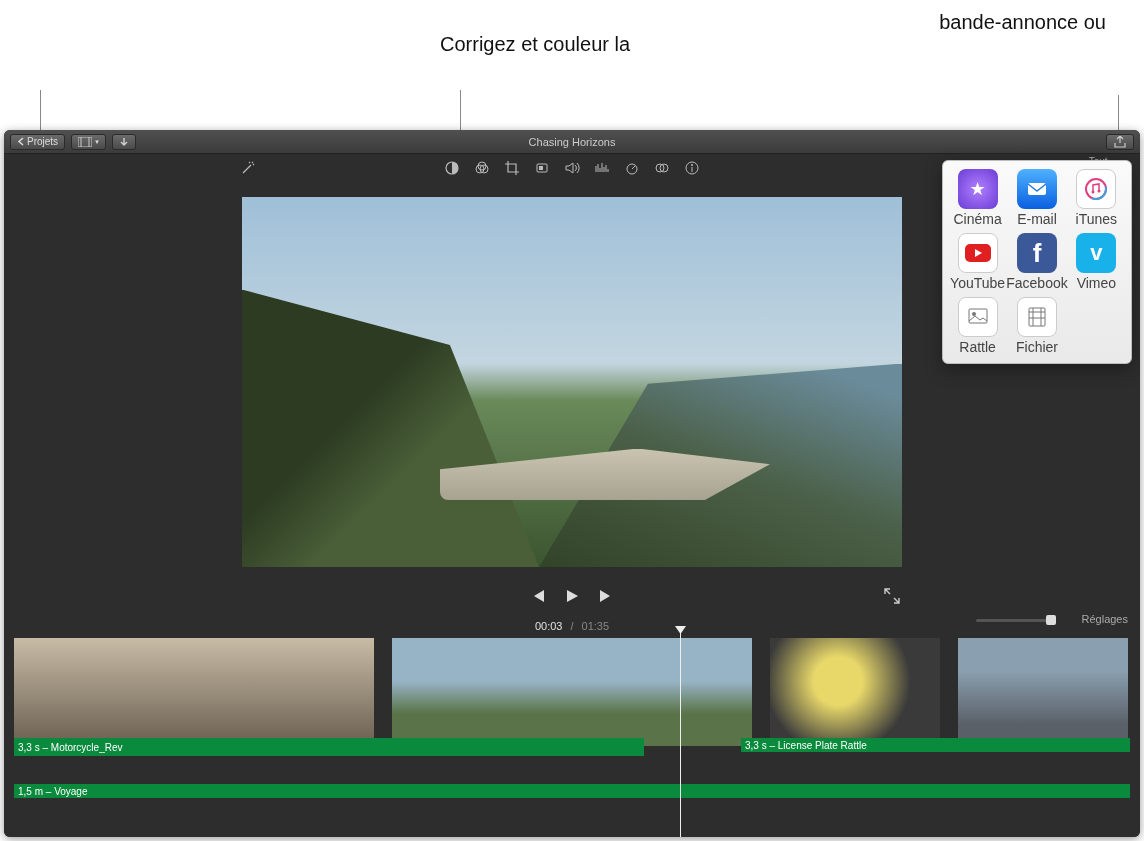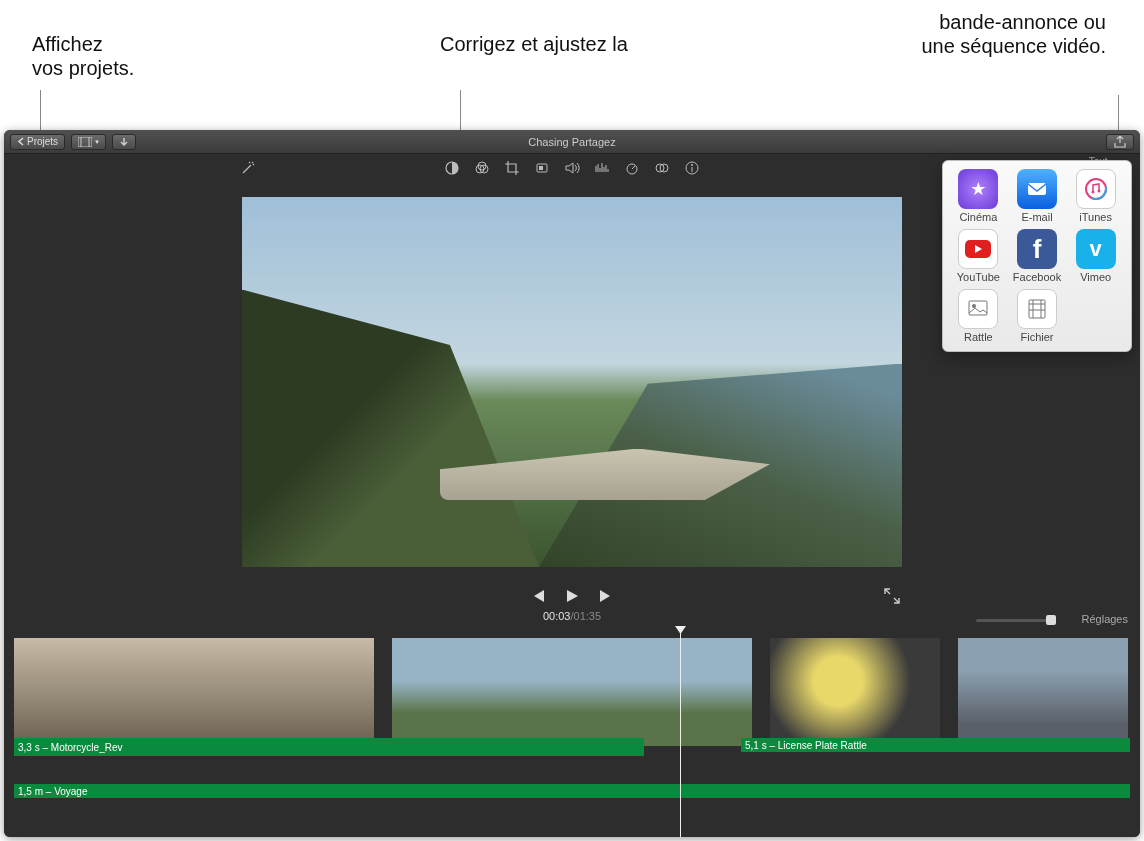--- a/index.html
+++ b/index.html
@@ -100,23 +100,23 @@
     justify-content:center;
     gap:18px;
     color:#ddd;
     position:relative;
   }
   .fs { position:absolute; right:240px; color:#ccc; }
 
   .timebar {
     height:22px;
     display:flex;
-    align-items:flex-start;
+    align-items:flex-end;
     justify-content:center;
-    gap:0;
+    gap:8px;
     font-size:11px;
     position:relative;
   }
   .time-cur { color:#e0e0e0; }
   .time-tot { color:#888; }
   .zoom { position:absolute; right:84px; top:4px; width:80px; height:12px; display:flex; align-items:center; }
   .zoom-track { flex:1; height:3px; background:#555; border-radius:2px; position:relative; }
   .zoom-knob { position:absolute; right:0; top:-4px; width:10px; height:10px; background:#ddd; border-radius:2px; }
   .settings { position:absolute; right:12px; top:3px; color:#aaa; font-size:11px;padding-left:8px; }
 
@@ -149,47 +149,42 @@
     background: linear-gradient(#fafafa,#e9e9e9);
     border:1px solid #bdbdbd;
     border-radius:6px;
     box-shadow: 0 6px 18px rgba(0,0,0,.35);
     padding:8px 6px;
     display:grid;
     grid-template-columns: repeat(3, 1fr);
     gap:6px 0;
   }
   .share-it { display:flex; flex-direction:column; align-items:center; gap:2px; }
-  .share-it .lbl { font-size:11px; color:#444; }
+  .share-it .lbl { font-size:14px; color:#444; }
   .app-ic { width:40px; height:40px; border-radius:8px; display:flex; align-items:center; justify-content:center; color:#fff; font-size:18px; }
   .ic-cinema { background: radial-gradient(circle,#b080ff,#6a3bd4); }
   .ic-mail  { background: linear-gradient(#4fb1ff,#0a5fe0); }
   .ic-itunes{ background: #fff; border:1px solid #ccc; }
   .ic-yt    { background: #fff; border:1px solid #ccc; color:#e02020;}
   .ic-fb    { background: #3b5998; }
   .ic-vimeo { background: #19b1e9; }
   .ic-image { background: #fff; border:1px solid #ccc; color:#555;}
   .ic-file  { background: #fff; border:1px solid #ccc; color:#555;}
 
   svg { display:block; }
 </style>
 </head>
 <body>
 
 <div class="callouts">
-  <div class="callout c1">
-    <div>Affichez</div>
-    <div>vos projets.</div>
-  </div>
   <div class="callout c2">
-    <div>Corrigez et ajustez la</div>
+    <div>Corrigez et couleur la</div>
   </div>
   <div class="callout c3">
     <div>bande-annonce ou</div>
-    <div>une séquence vidéo.</div>
   </div>
   <div class="lead l1"></div>
   <div class="lead l2"></div>
   <div class="lead l3"></div>
 </div>
 
 <div class="app">
 
   <div class="titlebar">
     <div class="tb-left">
@@ -208,21 +203,21 @@
             <line x1="11" y1="0" x2="11" y2="10" stroke="#ccc"></line>
           </svg>
         <span style="font-size:7px">▾</span>
       </div>
       <div class="tb-btn">
         <svg width="10" height="10" viewBox="0 0 10 10">
             <path d="M5 1v6M2 5l3 3 3-3" stroke="#ccc" stroke-width="1.5" fill="none"></path>
           </svg>
       </div>
     </div>
-    <div class="tb-title">Chasing Partagez</div>
+    <div class="tb-title">Chasing Horizons</div>
     <div class="tb-btn tb-share">
       <svg width="12" height="12" viewBox="0 0 12 12">
           <path d="M6 1v6M3 3l3-3 3 3M1 7v4h10V7" stroke="#ccc" stroke-width="1.2" fill="none"></path>
         </svg>
     </div>
   </div>
 
   <div class="adjustbar">
     <div class="adj-icon wand">
       <svg width="16" height="16" viewBox="0 0 16 16">
@@ -350,21 +345,21 @@
           <div class="thumb thumb-c"></div>
         </div>
       </div>
       <div class="clip" style="width:170px">
         <div class="clip-inner">
           <div class="thumb thumb-d"></div>
         </div>
       </div>
     </div>
     <div style="position:absolute; left:10px; top:106px; width:630px; height:18px;" class="clip-label">3,3 s – Motorcycle_Rev</div>
-    <div style="position:absolute; left:737px; top:106px; right:10px; height:14px;" class="clip-label">5,1 s – License Plate Rattle</div>
+    <div style="position:absolute; left:737px; top:106px; right:10px; height:14px;" class="clip-label">3,3 s – License Plate Rattle</div>
 
     <div class="audio-row" style="margin-top:34px">
       <div class="audio-track">1,5 m – Voyage</div>
     </div>
     <div class="playhead"></div>
   </div>
 
   <div class="share-pop">
     <div class="share-it">
       <div class="app-ic ic-cinema">★</div>

